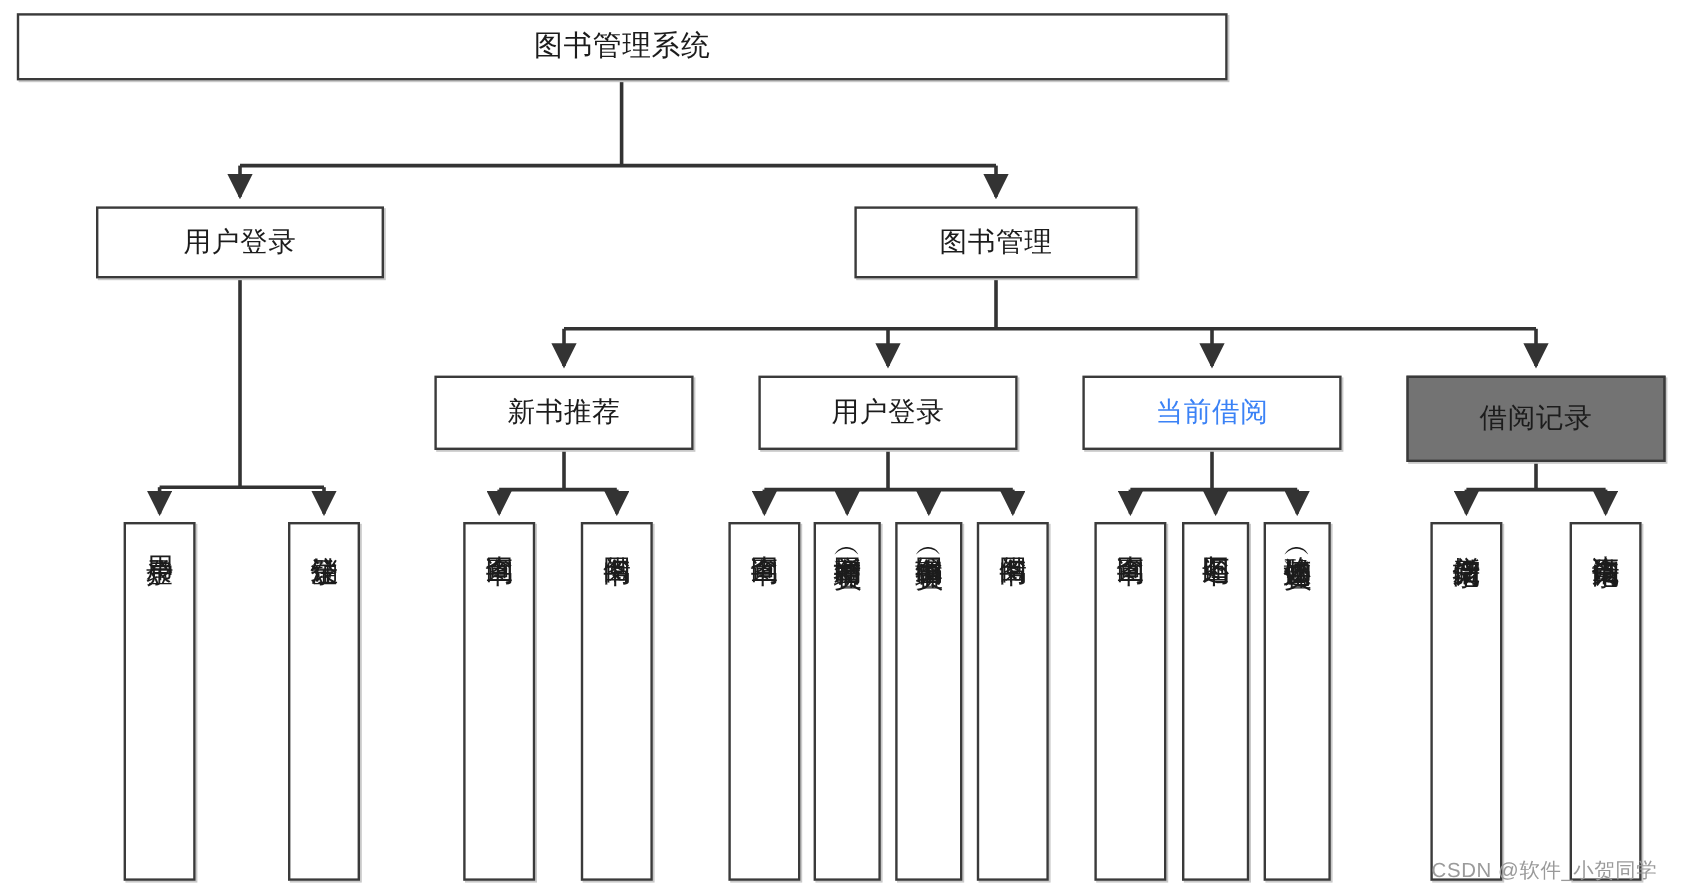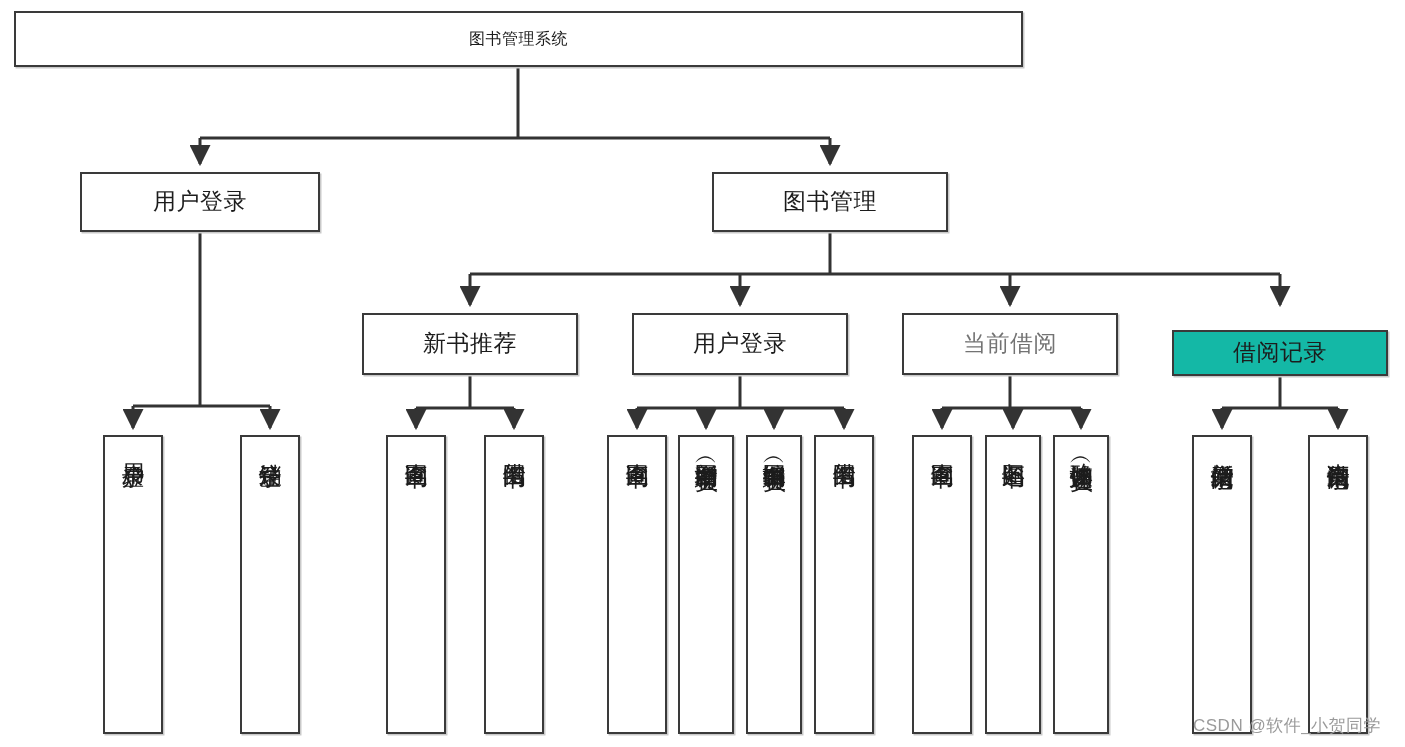--- a/index.html
+++ b/index.html
@@ -49,21 +49,21 @@
   .node.vert .vlabel {
     writing-mode: vertical-rl;
     text-orientation: upright;
     font-size: 23px;
     line-height: 1.28;
     letter-spacing: 1px;
     white-space: nowrap;
     display: block;
   }
   .node.root {
-    font-size: 16px;
+    font-size: 24px;
   }
   #watermark {
     position: absolute;
     left: 1193px;
     top: 714px;
     font-size: 17px;
     color: #9a9a9a;
     white-space: nowrap;
     letter-spacing: 0.5px;
   }
@@ -123,22 +123,22 @@
     </g>
   </svg>
 
   <div class="node horiz root" id="node-root" style="left: 14px; top: 11px; width: 1009px; height: 56px; border-color: rgb(58, 58, 58); background: rgb(255, 255, 255); color: rgb(28, 28, 28);">图书管理系统</div>
 
   <div class="node horiz" id="node-l1-0" style="left: 80px; top: 172px; width: 240px; height: 60px; border-color: rgb(58, 58, 58); background: rgb(255, 255, 255); color: rgb(28, 28, 28);">用户登录</div>
   <div class="node horiz" id="node-l1-1" style="left: 712px; top: 172px; width: 236px; height: 60px; border-color: rgb(58, 58, 58); background: rgb(255, 255, 255); color: rgb(28, 28, 28);">图书管理</div>
 
   <div class="node horiz" id="node-l2-0" style="left: 362px; top: 313px; width: 216px; height: 62px; border-color: rgb(58, 58, 58); background: rgb(255, 255, 255); color: rgb(28, 28, 28);">新书推荐</div>
   <div class="node horiz" id="node-l2-1" style="left: 632px; top: 313px; width: 216px; height: 62px; border-color: rgb(58, 58, 58); background: rgb(255, 255, 255); color: rgb(28, 28, 28);">用户登录</div>
-  <div class="node horiz" id="node-l2-2" style="left: 902px; top: 313px; width: 216px; height: 62px; border-color: rgb(58, 58, 58); background: rgb(255, 255, 255); color: #737373;">当前借阅</div>
-  <div class="node horiz" id="node-l2-3" style="left: 1172px; top: 330px; width: 216px; height: 46px; border-color: rgb(58, 58, 58); background: #14b8a6; color: rgb(28, 28, 28);">借阅记录</div>
+  <div class="node horiz" id="node-l2-2" style="left: 902px; top: 313px; width: 216px; height: 62px; border-color: rgb(58, 58, 58); background: rgb(255, 255, 255); color: #3b82f6;">当前借阅</div>
+  <div class="node horiz" id="node-l2-3" style="left: 1172px; top: 313px; width: 216px; height: 72px; border-color: rgb(58, 58, 58); background: #737373; color: rgb(28, 28, 28);">借阅记录</div>
 
   <div class="node vert" id="node-leaf-0" style="left: 103px; top: 435px; width: 60px; height: 299px; border-color: rgb(58, 58, 58); background: rgb(255, 255, 255); color: rgb(28, 28, 28);">
     <span class="vlabel">用户登录</span>
   </div>
   <div class="node vert" id="node-leaf-1" style="left: 240px; top: 435px; width: 60px; height: 299px; border-color: rgb(58, 58, 58); background: rgb(255, 255, 255); color: rgb(28, 28, 28);">
     <span class="vlabel">注销登录</span>
   </div>
   <div class="node vert" id="node-leaf-2" style="left: 386px; top: 435px; width: 60px; height: 299px; border-color: rgb(58, 58, 58); background: rgb(255, 255, 255); color: rgb(28, 28, 28);">
     <span class="vlabel">查询图书</span>
   </div>

